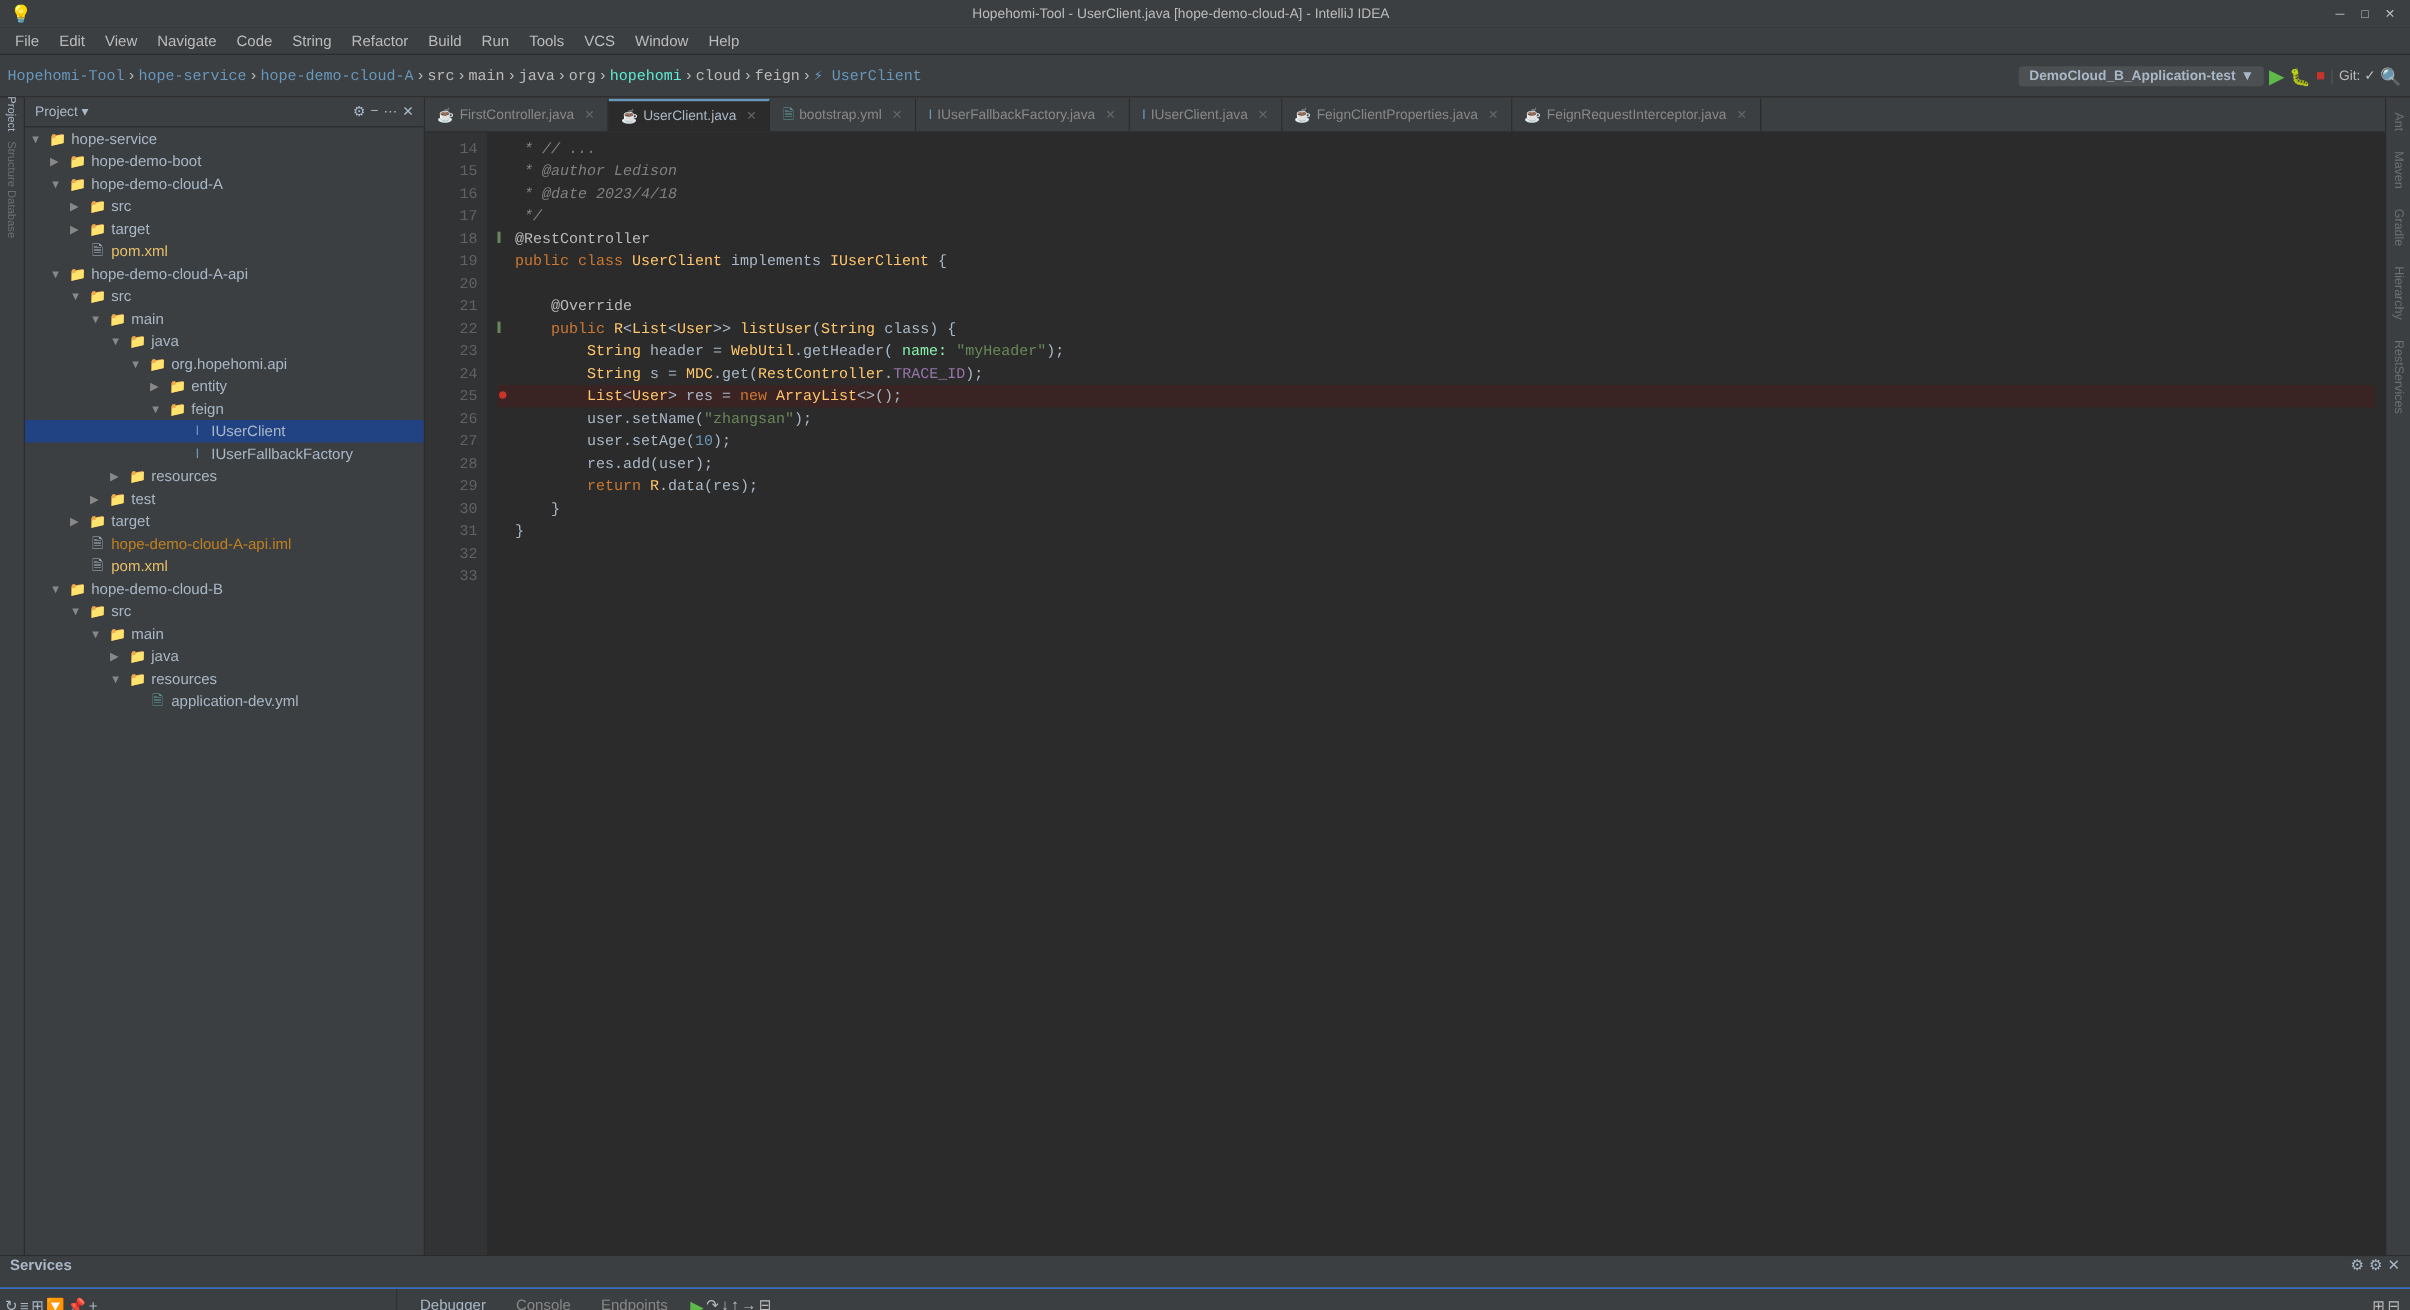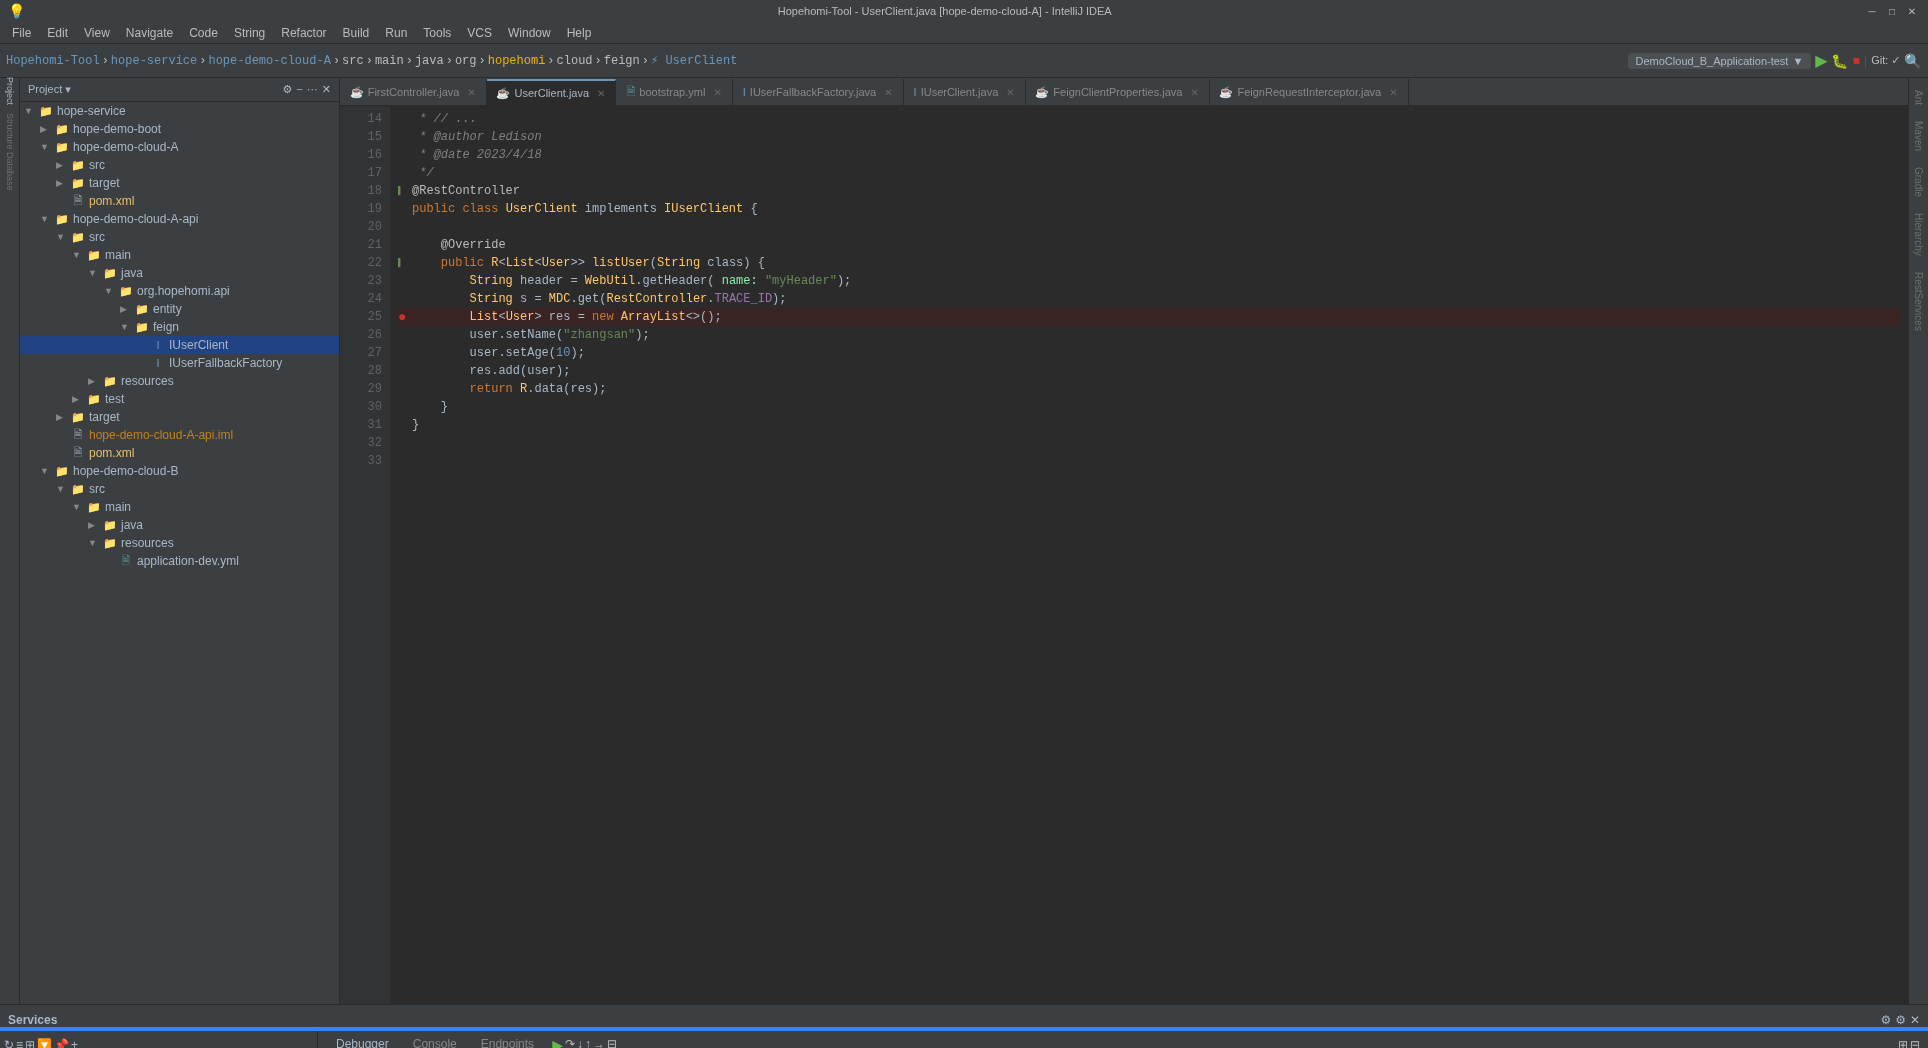--- a/index.html
+++ b/index.html
@@ -14,21 +14,21 @@
 
     
     #menubar { height: 22px; background: #3c3f41; display: flex; align-items: center; padding: 0 4px; border-bottom: 1px solid #2b2b2b; }
     #menubar span { padding: 2px 8px; font-size: 12px; cursor: pointer; color: #bbb; }
 
     
     #toolbar { height: 34px; background: #3c3f41; display: flex; align-items: center; padding: 0 6px; gap: 2px; border-bottom: 1px solid #2b2b2b; }
     .breadcrumb-nav { display: flex; align-items: center; gap: 2px; font-size: 12px; color: #6897bb; }
     .breadcrumb-nav span { color: #bbb; font-family: Liberation Mono, monospace; }
     .breadcrumb-sep { color: #666; }
-    .run-config { display: flex; align-items: flex-end; background: #4c5052; border-radius: 3px; padding: 2px 8px; font-size: 11px; color: #a9b7c6; }
+    .run-config { display: flex; align-items: flex-end; background: #4c5052; border-radius: 3px; padding: 2px 8px; font-size: 11px; color: #a9b7c6; font-weight: bold; }
     .toolbar-right { margin-left: auto; display: flex; align-items: center; gap: 4px; }
 
     
     #main { display: flex; height: calc(1048px - 22px - 22px - 34px - 22px - 22px); }
 
     
     #left-icons { width: 20px; background: #3c3f41; display: flex; flex-direction: column; align-items: center; padding-top: 4px; gap: 2px; border-right: 1px solid #2b2b2b; }
     .side-icon { width: 18px; height: 18px; display: flex; align-items: center; justify-content: center; font-size: 10px; cursor: pointer; color: #6c7070; }
 
     
@@ -84,21 +84,21 @@
     
     #services-left { width: 318px; border-right: 1px solid #2b2b2b; display: flex; flex-direction: column; }
     #services-toolbar { height: 28px; background: #3c3f41; display: flex; align-items: center; padding: 0 4px; gap: 2px; border-bottom: 1px solid #2b2b2b; }
 
     
     #debugger-area { flex: 1; display: flex; flex-direction: column; }
     #debugger-toolbar { height: 28px; background: #3c3f41; display: flex; align-items: center; padding: 0 8px; gap: 4px; border-bottom: 1px solid #2b2b2b; }
 
     .gutter-area { width: 14px; flex-shrink: 0; }
 
-    #bottom-panel-header { display: flex; justify-content: space-between; align-items: flex-end; padding: 0 8px; height: 26px; background: #3c3f41; border-bottom: 4px solid #3b82f6; }
+    #bottom-panel-header { display: flex; justify-content: space-between; align-items: flex-start; padding: 0 8px; height: 26px; background: #3c3f41; border-bottom: 1px solid #3b82f6; }
     #services-title { font-size: 12px; font-weight: bold; color: #a9b7c6; }
   </style>
 </head>
 <body>
 
 <div id="titlebar">
   <div class="left">
     <span style="font-size:14px;">💡</span>
   </div>
   <div class="title">Hopehomi-Tool - UserClient.java [hope-demo-cloud-A] - IntelliJ IDEA</div>
@@ -134,21 +134,21 @@
     <span style="color:#6897bb;">hope-demo-cloud-A</span>
     <span class="breadcrumb-sep">›</span>
     <span style="color:#bbb;">src</span>
     <span class="breadcrumb-sep">›</span>
     <span style="color:#bbb;">main</span>
     <span class="breadcrumb-sep">›</span>
     <span style="color:#bbb;">java</span>
     <span class="breadcrumb-sep">›</span>
     <span style="color:#bbb;">org</span>
     <span class="breadcrumb-sep">›</span>
-    <span style="color:#eab308;">hopehomi</span>
+    <span style="color:#5eead4;">hopehomi</span>
     <span class="breadcrumb-sep">›</span>
     <span style="color:#bbb;">cloud</span>
     <span class="breadcrumb-sep">›</span>
     <span style="color:#bbb;">feign</span>
     <span class="breadcrumb-sep">›</span>
     <span style="color:#6897bb;">⚡ UserClient</span>
   </div>
   <div class="toolbar-right">
     <div class="run-config">
       <span>DemoCloud_B_Application-test</span>

